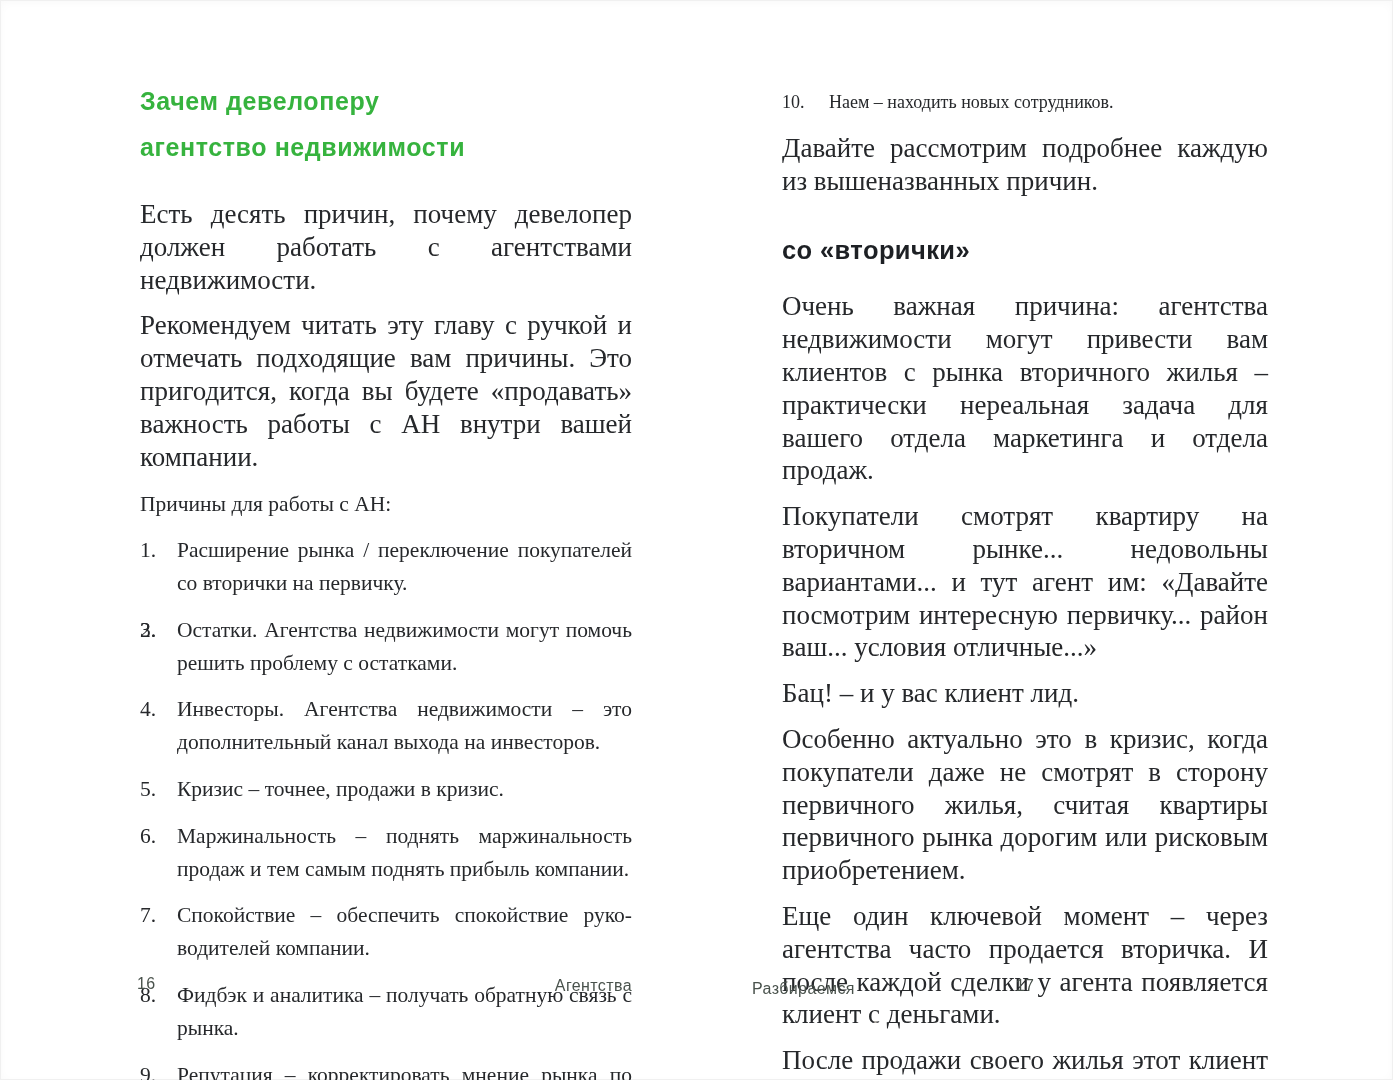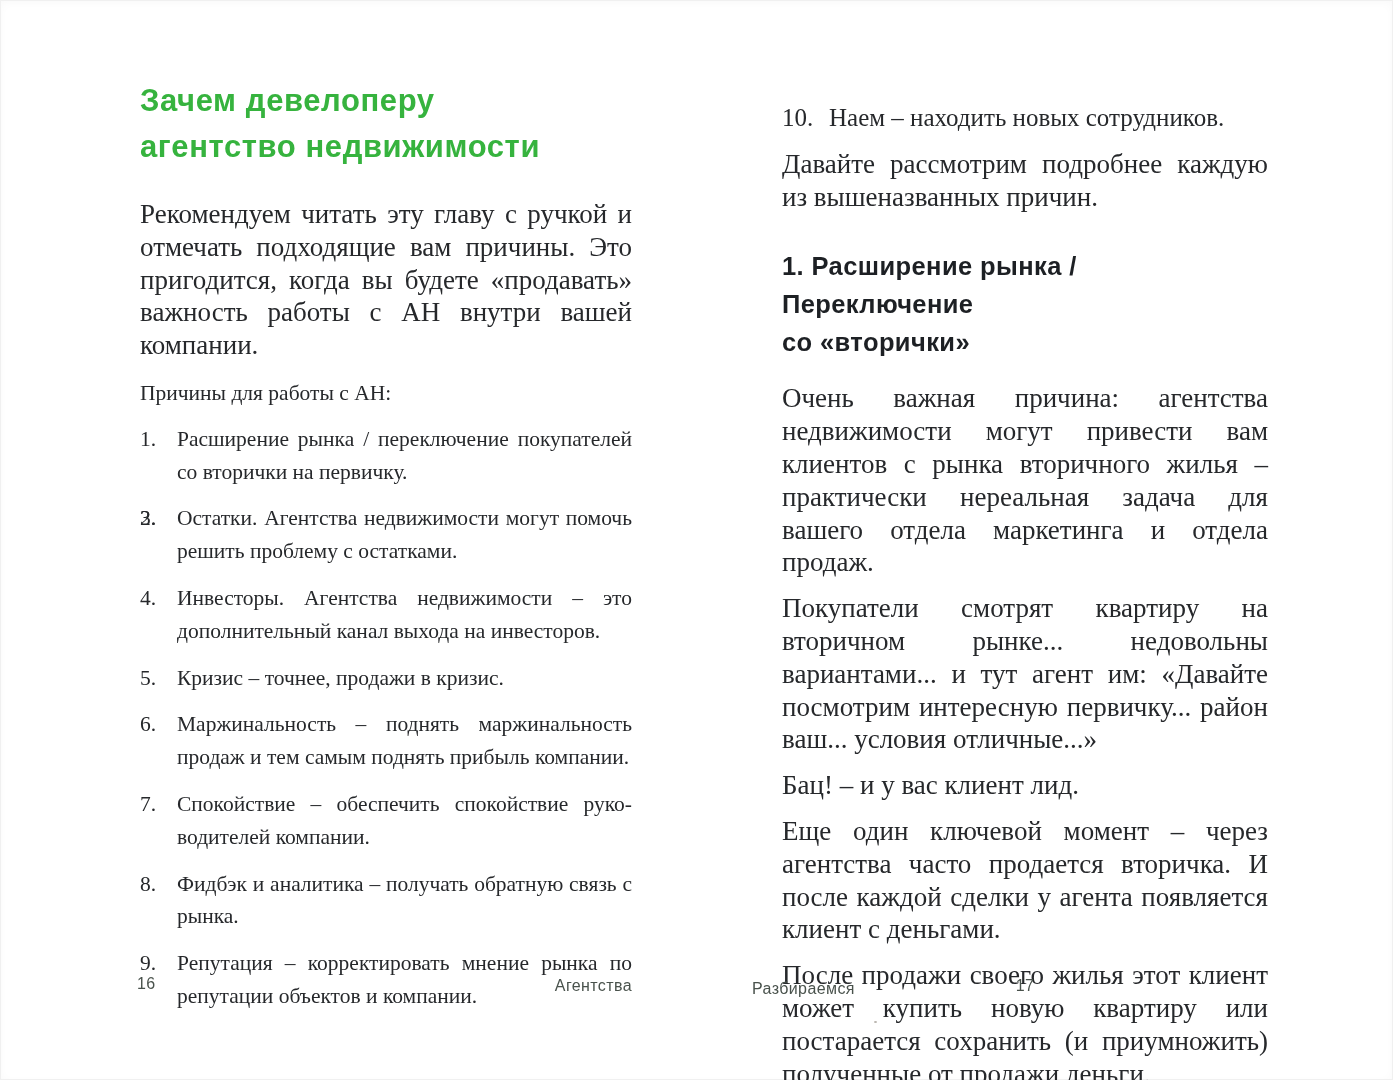--- a/index.html
+++ b/index.html
@@ -17,21 +17,21 @@
   }
   
   .left-block {
     position: absolute;
     left: 140px; top: 78px; width: 492px;
     color: #26282b;
   }
   .page-title {
     font-family: "Liberation Sans", sans-serif;
     font-weight: 700;
-    font-size: 31px;
+    font-size: 25px;
     line-height: 46px;
     letter-spacing: 0.6px;
     margin-bottom: 28px;
   }
   .para {
     font-size: 27px;
     line-height: 32.8px;
     text-align: justify;
     margin: 0 0 13px 0;
     hyphens: manual;
@@ -59,23 +59,23 @@
   }
   
   .right-block {
     position: absolute;
     left: 782px; top: 86px; width: 486px;
     color: #26282b;
   }
   .item-10 {
     position: relative;
     padding-left: 47px;
-    font-size: 25px;
+    font-size: 18px;
     line-height: 32.8px;
-    margin: 16px 0 13px 0;
+    margin: 0 0 13px 0;
   }
   .item-10 .num {
     position: absolute; left: 0; top: 0;
   }
   .section-heading {
     font-family: "Liberation Sans", sans-serif;
     font-weight: 700;
     font-size: 25.5px;
     line-height: 38px;
     letter-spacing: 0.4px;
@@ -106,20 +106,21 @@
 <body>
 
 <div class="spread">
 
   <div class="left-block">
     <div class="page-title" style="color:#36b33e;">
       <div>Зачем девелоперу</div>
       <div>агентство недвижимости</div>
     </div>
 
+    <p class="para">Есть десять причин, почему девелопер должен работать с агентствами недвижимости.</p>
     <p class="para">Рекомендуем читать эту главу с ручкой и отмечать подходящие вам причины. Это пригодится, когда вы будете «продавать» важность работы с АН вну­три вашей компании.</p>
     <p class="list-intro">Причины для работы с АН:</p>
 
     <div class="num-item">
       <span class="num">1.</span>
       <span>Расширение рынка / переключение покупате­лей со вторички на первичку.</span>
     </div>
     <div class="num-item">
       <span class="num">2.</span>
     </div>
@@ -155,27 +156,27 @@
 
   <div class="right-block">
     <div class="item-10">
       <span class="num">10.</span>
       <span>Наем – находить новых сотрудников.</span>
     </div>
 
     <p class="para">Давайте рассмотрим подробнее каждую из выше­названных причин.</p>
 
     <div class="section-heading">
-      <div>1. Расширение рынка / Переключение</div>
       <div>со «вторички»</div>
     </div>
 
     <p class="para">Очень важная причина: агентства недвижимо­сти могут привести вам клиентов с рынка вторич­ного жилья – практически нереальная задача для вашего отдела маркетинга и отдела продаж.</p>
     <p class="para">Покупатели смотрят квартиру на вторичном рынке... недовольны вариантами... и тут агент им: «Давайте посмотрим интересную первичку... район ваш... условия отличные...»</p>
     <p class="para">Бац! – и у вас клиент лид.</p>
+    <p class="para">Особенно актуально это в кризис, когда покупа­тели даже не смотрят в сторону первичного жилья, считая квартиры первичного рынка дорогим или рисковым приобретением.</p>
     <p class="para">Еще один ключевой момент – через агентства часто продается вторичка. И после каждой сделки у агента появляется клиент с деньгами.</p>
     <p class="para">После продажи своего жилья этот клиент может купить новую квартиру или постарается сохранить (и приумножить) полученные от продажи деньги.</p>
     <p class="para">Вот вам еще один потенциальный клиент на покупку новостройки – для себя или для инвестиций.</p>
   </div>
 
   <div class="footer-text pn-left">16</div>
   <div class="footer-text rt-left">Агентства</div>
   <div class="footer-text rt-right">Разбираемся</div>
   <div class="footer-text pn-right">17</div>
 

